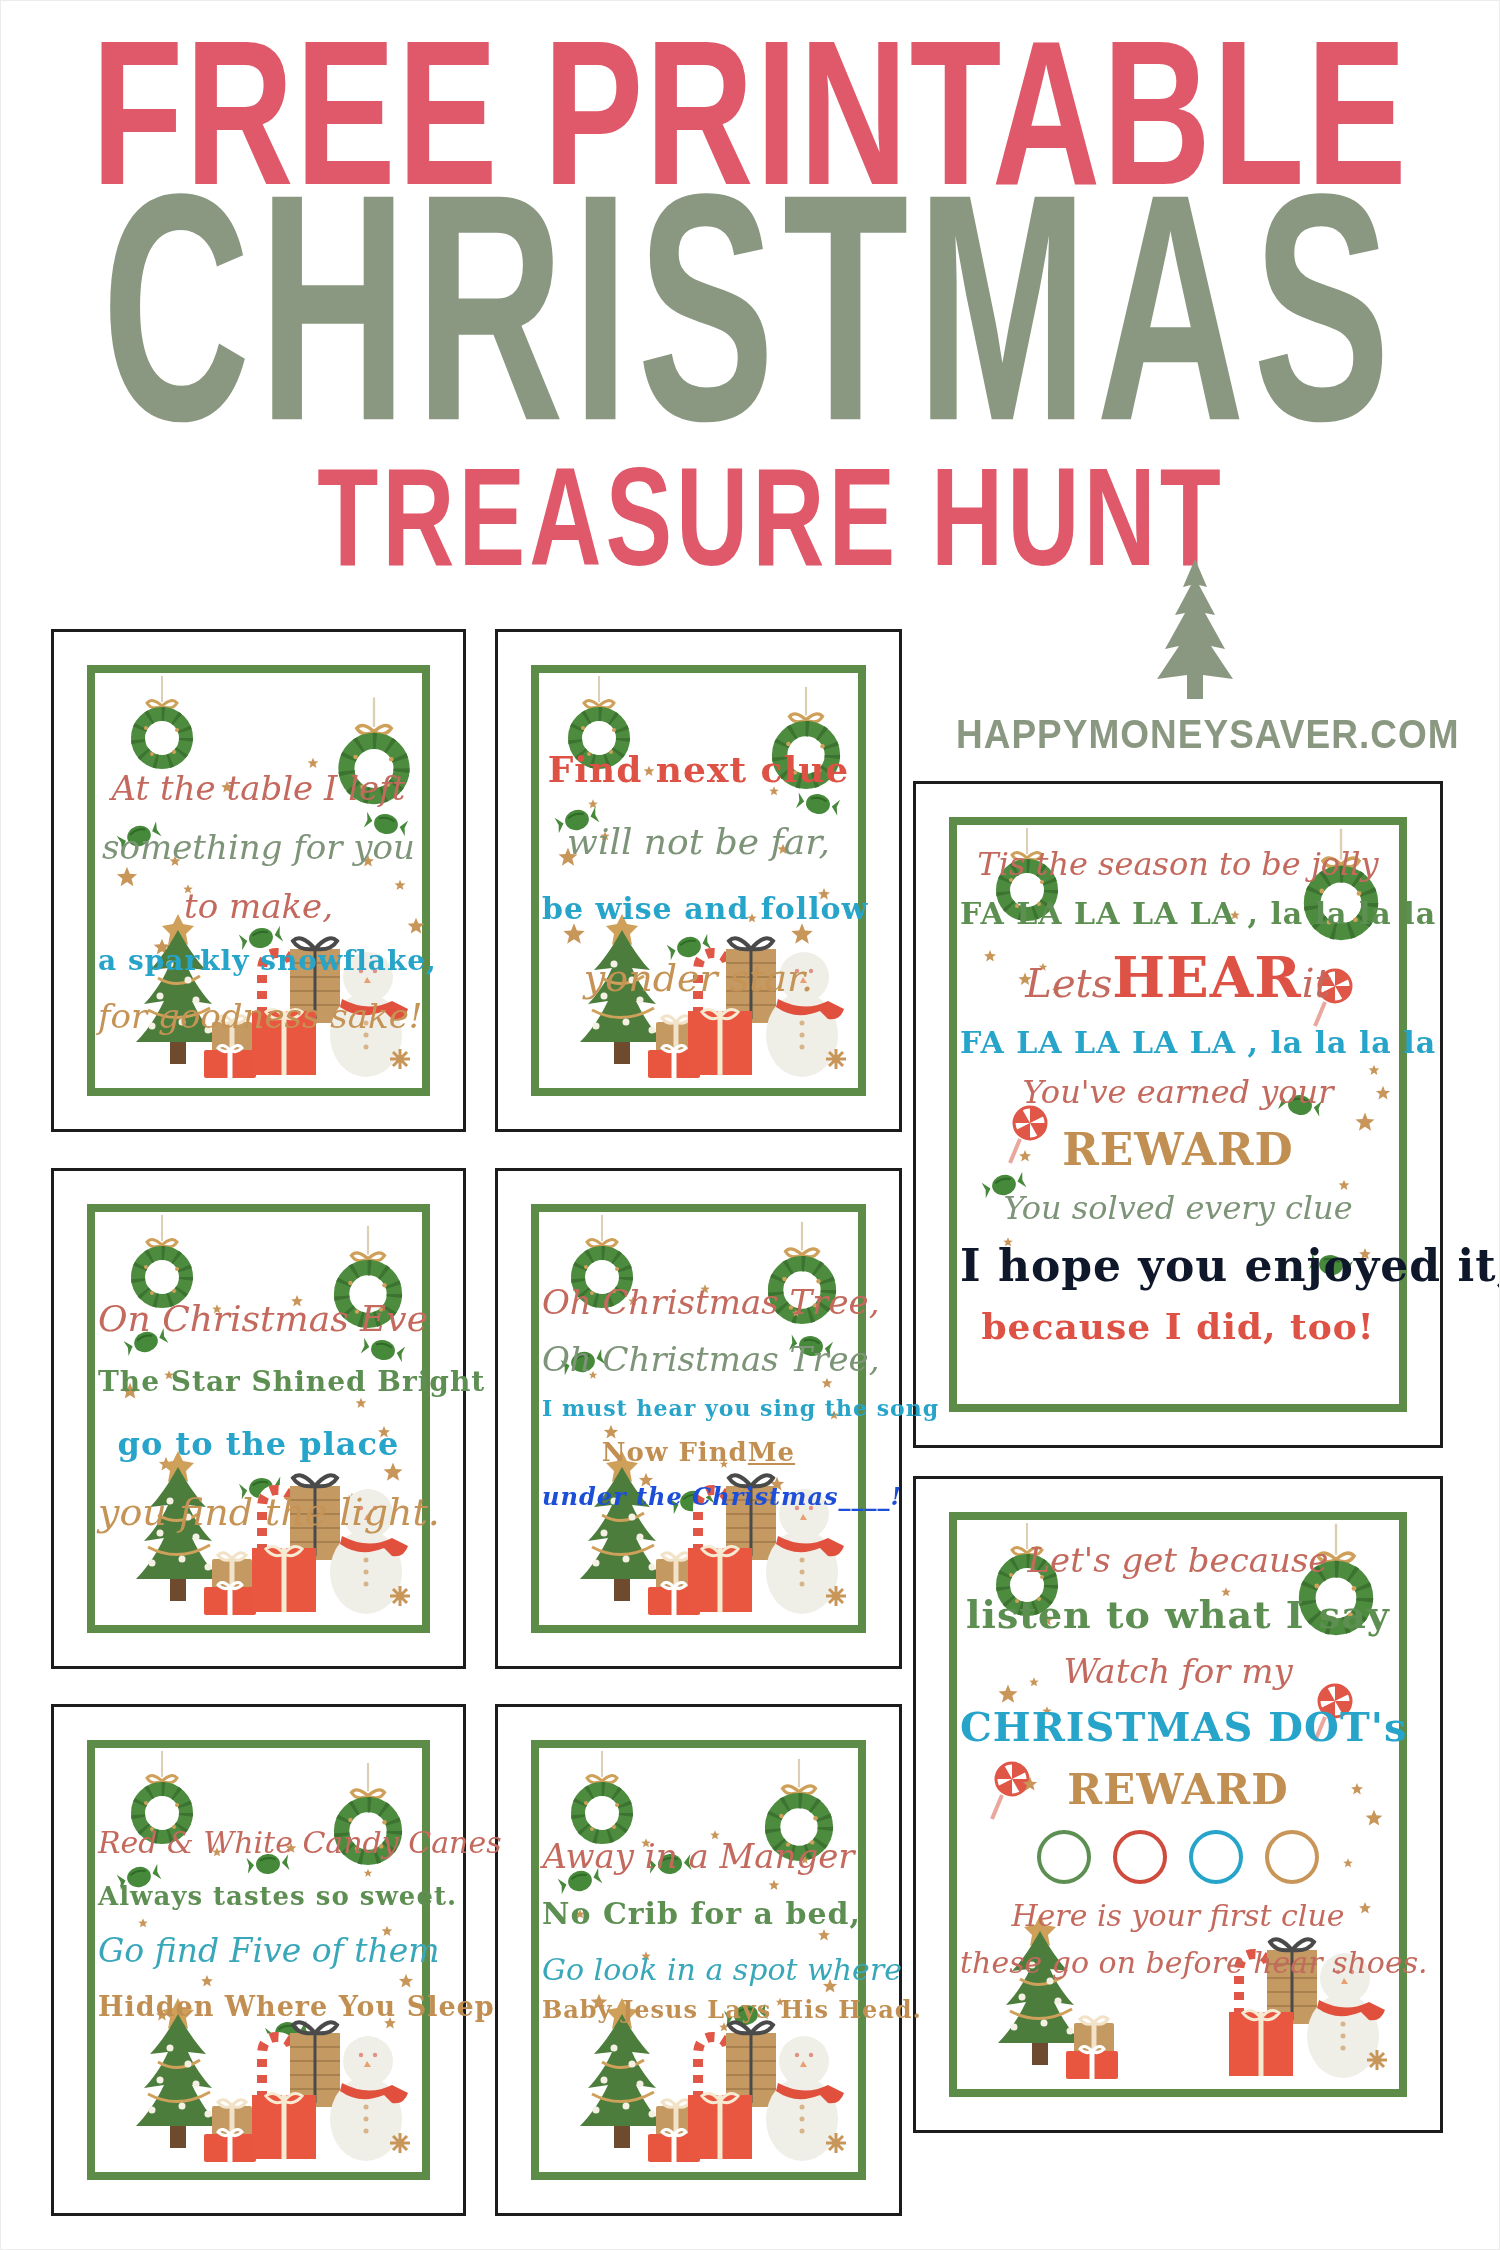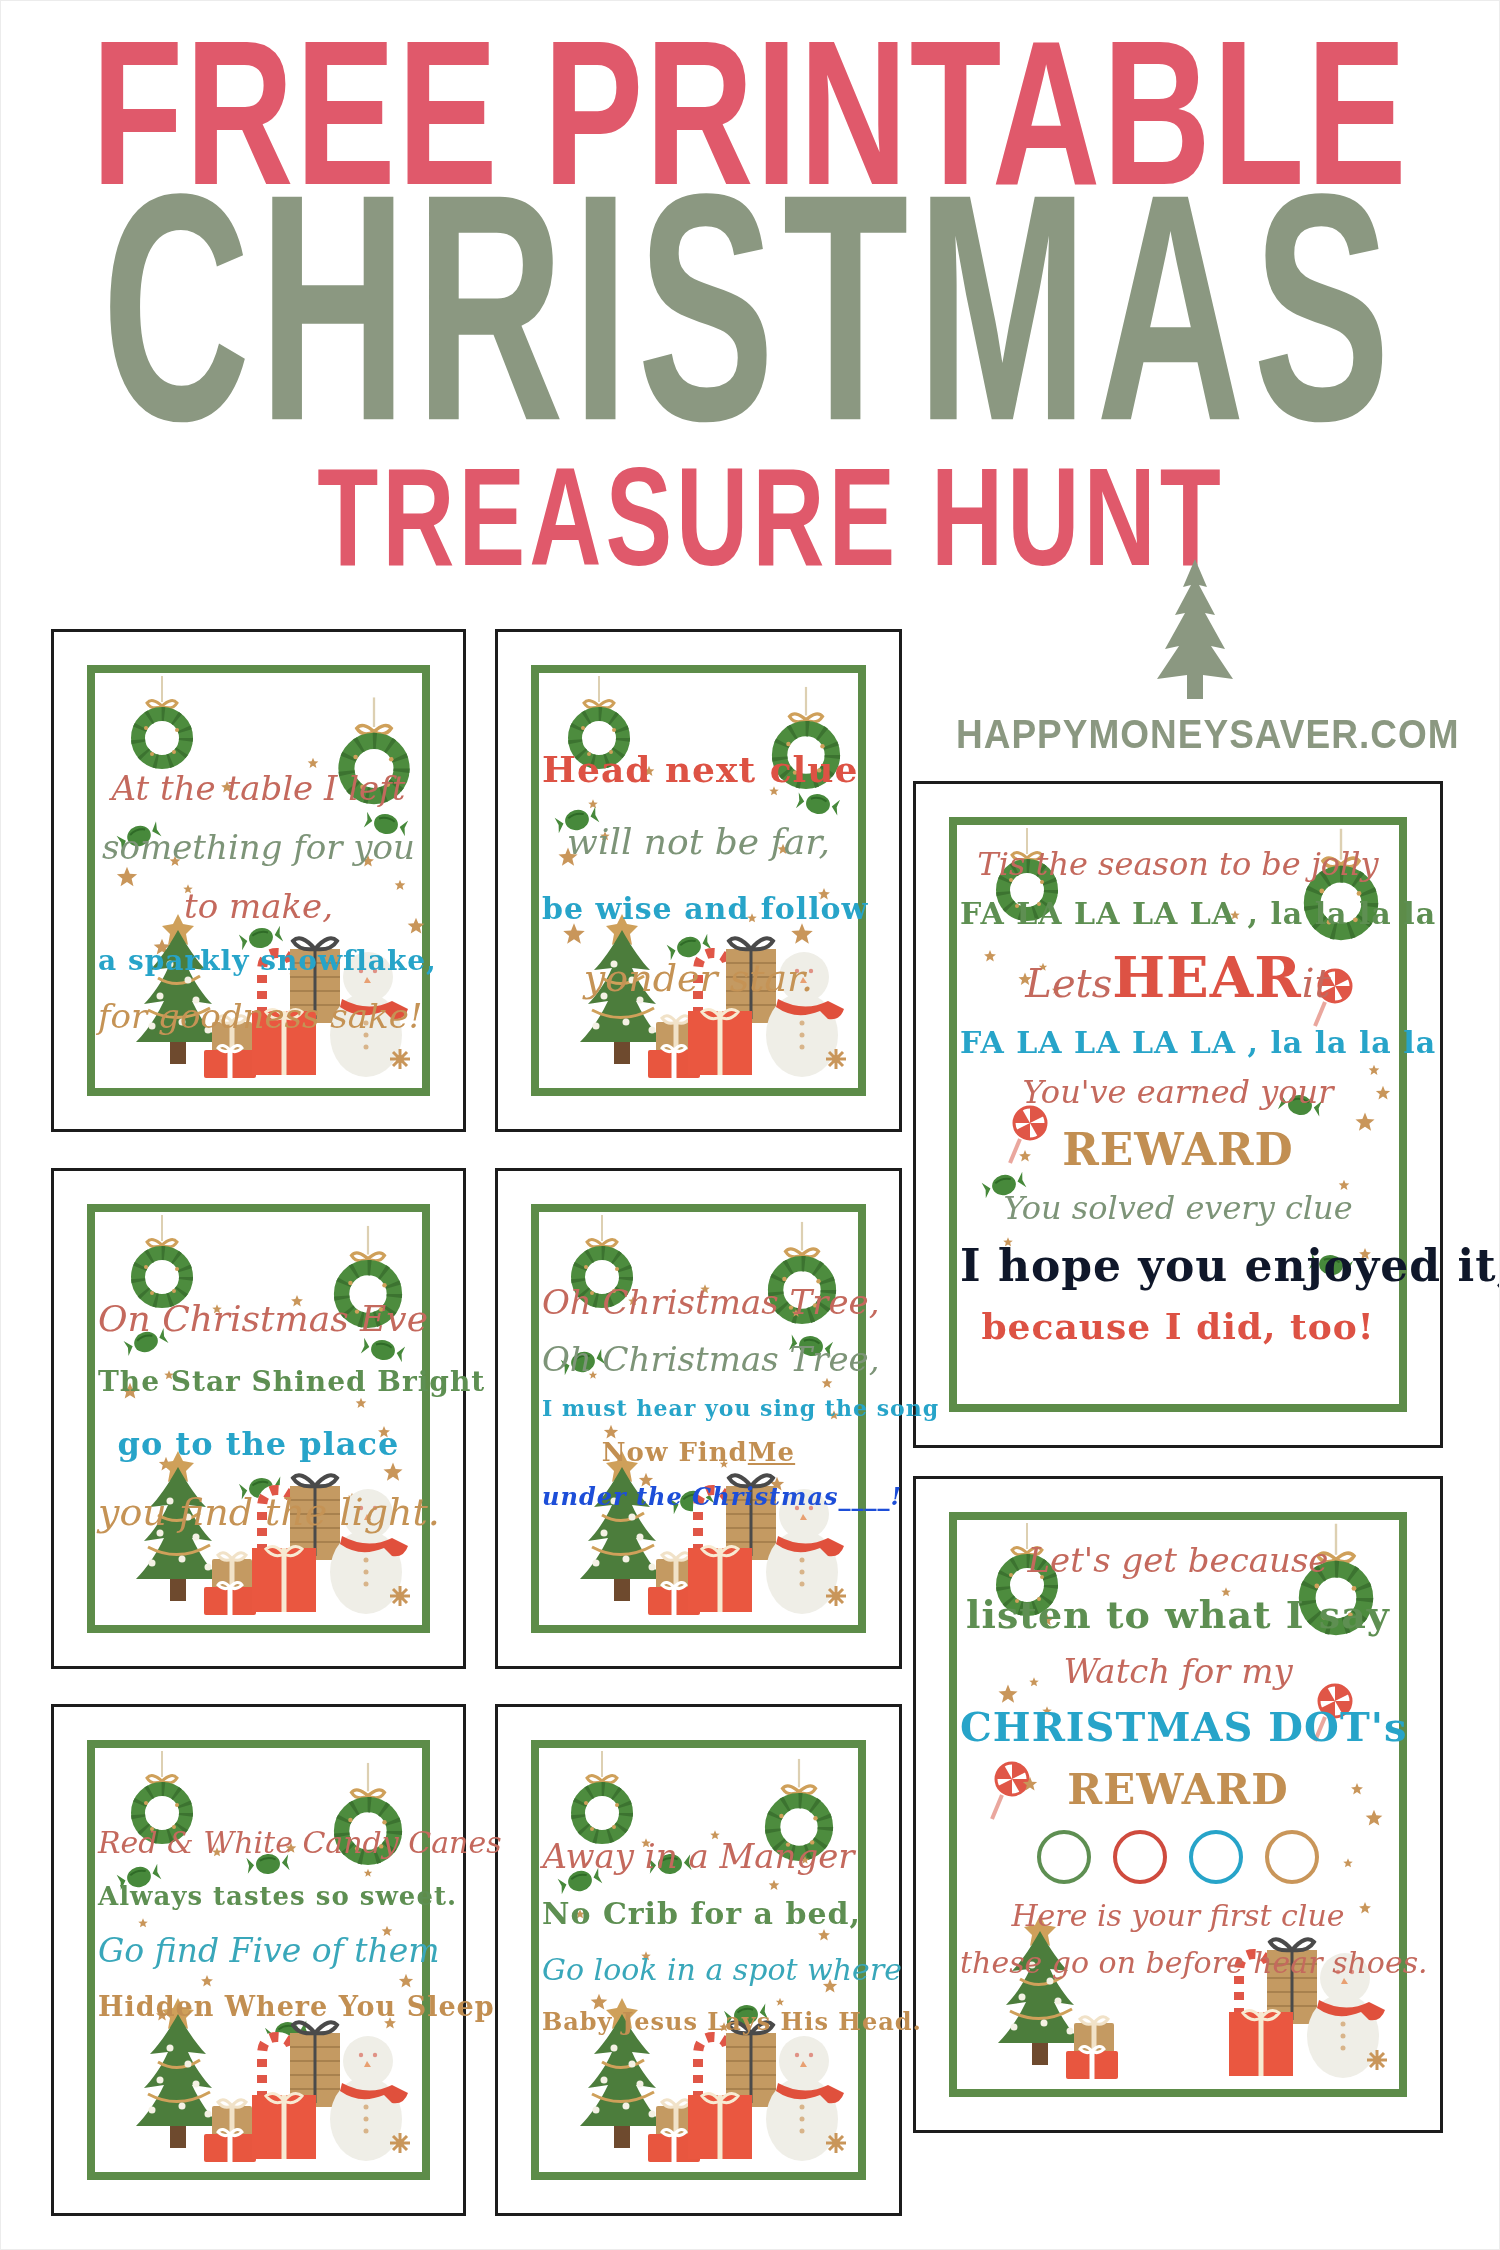--- a/index.html
+++ b/index.html
@@ -388,21 +388,21 @@
               <g stroke="#c9965a" stroke-width="3">
                 <line x1="156" y1="140" x2="176" y2="140"></line>
                 <line x1="166" y1="130" x2="166" y2="150"></line>
                 <line x1="159" y1="133" x2="173" y2="147"></line>
                 <line x1="159" y1="147" x2="173" y2="133"></line>
               </g>
               <circle cx="166" cy="140" r="4" fill="#c9965a"></circle>
             </svg></div>
         </div>
         <div class="text" style="top: 23%;">
-          <div class="line" style="margin-bottom: 24px;"><span class="seg f-display" style="color: rgb(221, 82, 68); font-size: 36px;">Head next clue</span></div>
+          <div class="line" style="margin-bottom: 24px;"><span class="seg f-display" style="color: rgb(221, 82, 68); font-size: 36px;">Find next clue</span></div>
           <div class="line" style="margin-bottom: 24px;"><span class="seg f-script" style="color: rgb(125, 148, 120); font-size: 36px;">will not be far,</span></div>
           <div class="line" style="margin-bottom: 24px;"><span class="seg f-display" style="color: rgb(39, 164, 201); font-size: 30px;">be wise and follow</span></div>
           <div class="line" style="margin-bottom: 24px;"><span class="seg f-script" style="color: rgb(197, 147, 85); font-size: 38px;">yonder star.</span></div>
         </div>
       </section>
       <section class="card" style="left: 912px; top: 780px; width: 530px; height: 667px;">
         <div class="frame"></div>
         <div class="inner">
           <div class="decor" style="left: 8%; top: 0%;">
             <svg width="64" height="104" viewBox="0 0 64 104">
@@ -1397,18 +1397,18 @@
                 <line x1="166" y1="130" x2="166" y2="150"></line>
                 <line x1="159" y1="133" x2="173" y2="147"></line>
                 <line x1="159" y1="147" x2="173" y2="133"></line>
               </g>
               <circle cx="166" cy="140" r="4" fill="#c9965a"></circle>
             </svg></div>
         </div>
         <div class="text" style="top: 25%;">
           <div class="line" style="margin-bottom: 16px;"><span class="seg f-script" style="color: rgb(196, 105, 93); font-size: 34px;">Away in a Manger</span></div>
           <div class="line" style="margin-bottom: 16px;"><span class="seg f-display" style="color: rgb(94, 143, 82); font-size: 30px;">No Crib for a bed,</span></div>
-          <div class="line" style="margin-bottom: 16px;"><span class="seg f-script" style="color: rgb(57, 167, 186); font-size: 30px;">Go look in a spot where</span></div>
+          <div class="line" style="margin-bottom: 4px;"><span class="seg f-script" style="color: rgb(57, 167, 186); font-size: 30px;">Go look in a spot where</span></div>
           <div class="line" style="margin-bottom: 16px;"><span class="seg f-display" style="color: rgb(194, 143, 82); font-size: 24px;">Baby Jesus Lays His Head.</span></div>
         </div>
       </section>
     </main>
 </div>
 
 </body></html>

